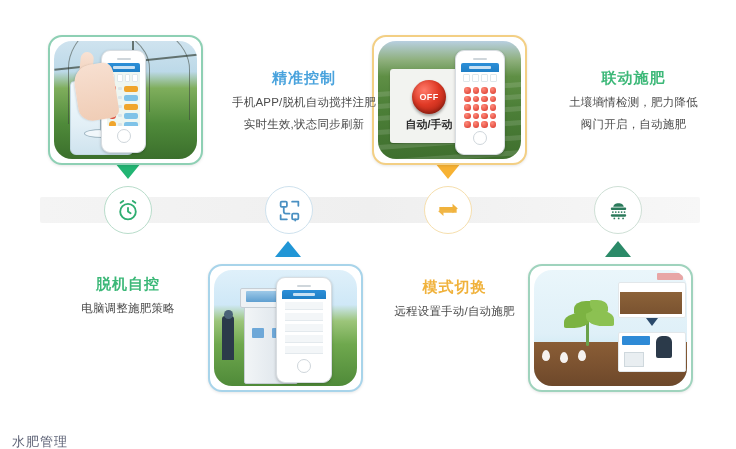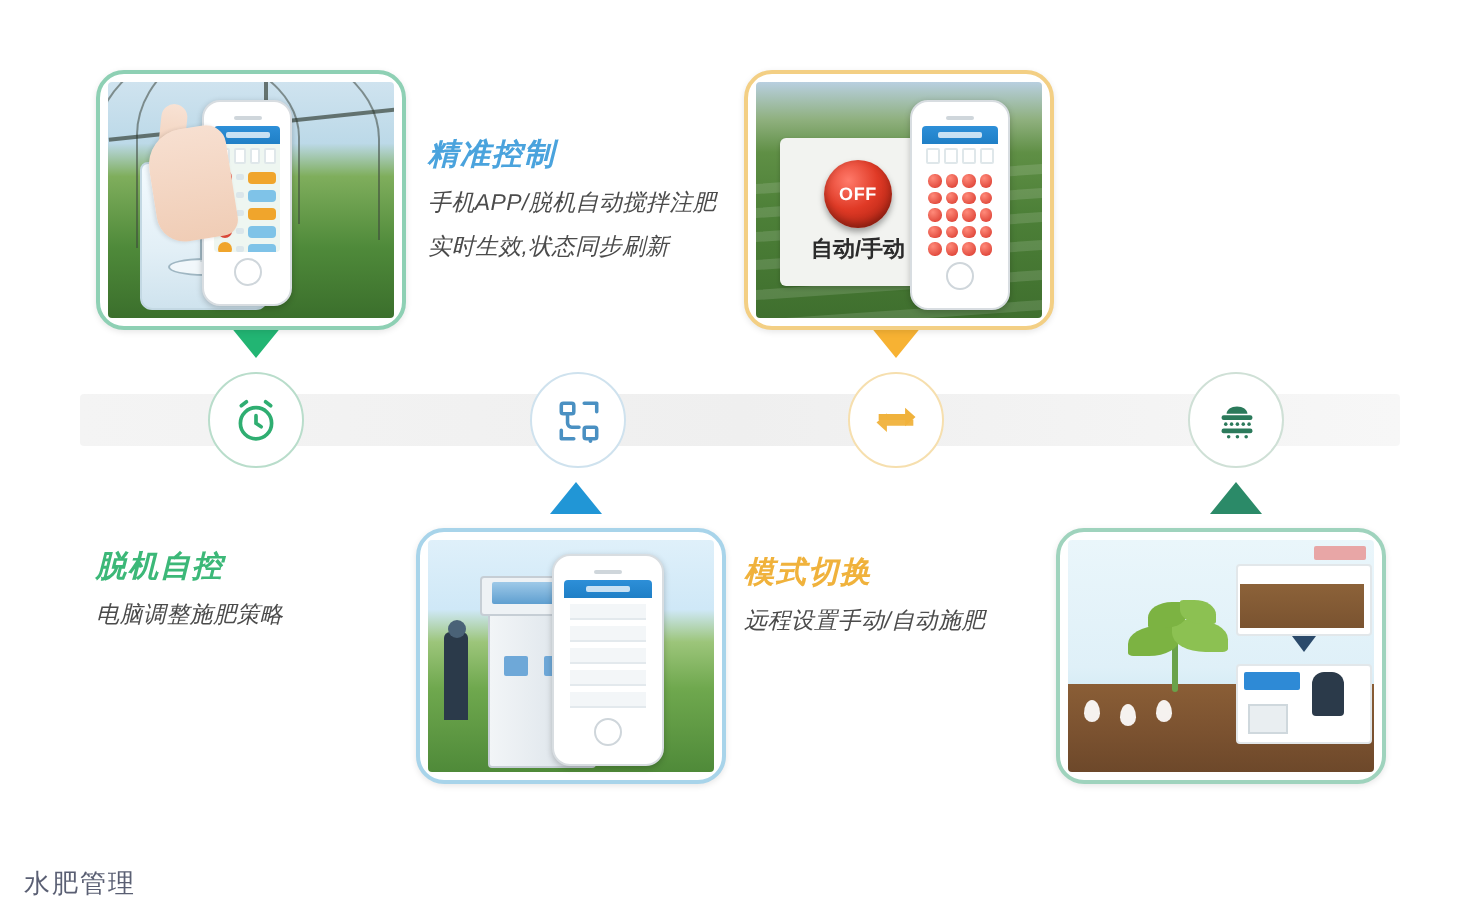--- a/index.html
+++ b/index.html
@@ -39,21 +39,21 @@
   .tri-b{left:435px;top:163px;border-top:16px solid #f7b233;}
   .tri-c{left:275px;top:241px;border-bottom:16px solid #2196d6;}
   .tri-d{left:605px;top:241px;border-bottom:16px solid #2b8a68;}
 
   
   .card{
     position:absolute;background:#ffffff;border-radius:14px;
     box-sizing:border-box;padding:4px;
     box-shadow:0 1px 3px rgba(0,0,0,.10);
   }
-  .card-inner{width:100%;height:100%;border-radius:2px;overflow:hidden;position:relative;}
+  .card-inner{width:100%;height:100%;border-radius:18px;overflow:hidden;position:relative;}
   .card-a{left:48px;top:35px;width:155px;height:130px;border:2px solid #8ed0b4;}
   .card-b{left:372px;top:35px;width:155px;height:130px;border:2px solid #f3cf84;}
   .card-c{left:208px;top:264px;width:155px;height:128px;border:2px solid #a8d4ea;}
   .card-d{left:528px;top:264px;width:165px;height:128px;border:2px solid #9fd3bd;}
 
   
   .gh{position:absolute;inset:0;
     background:
       linear-gradient(180deg,#cfe3ef 0%,#bcd9e8 26%,#7fae5c 40%,#4f8a3a 70%,#3b6f2c 100%);
   }
@@ -146,21 +146,21 @@
   .grid-valves{display:grid;grid-template-columns:repeat(4,1fr);gap:2px;padding:3px;}
   .valve{width:100%;aspect-ratio:1/1;border-radius:50%;background:radial-gradient(circle at 35% 30%,#ff8a7a,#d8362a);}
   .ph-form{padding:3px;display:flex;flex-direction:column;gap:3px;}
   .ph-field{height:7px;background:#f3f6f8;border-bottom:1px solid #e3e9ed;}
 
   .phone-a{left:101px;top:50px;width:45px;height:103px;}
   .phone-b{left:455px;top:50px;width:50px;height:105px;}
   .phone-c{left:276px;top:277px;width:56px;height:106px;}
 
   
-  .txt{position:absolute;text-align:left;font-style:italic;}
+  .txt{position:absolute;text-align:center;}
   .txt h3{margin:0 0 9px 0;font-size:15px;font-weight:bold;letter-spacing:1px;line-height:1;}
   .txt p{margin:0 0 5px 0;font-size:11.5px;color:#4b4b4b;line-height:1.45;letter-spacing:.2px;}
   .txt p:last-child{margin-bottom:0;}
   .h-blue{color:#4aa3dd;}
   .h-green{color:#3cb878;}
   .h-gold{color:#f0b23c;}
 
   .txt-precise{left:214px;top:70px;width:180px;}
   .txt-linked{left:536px;top:70px;width:195px;}
   .txt-offline{left:48px;top:276px;width:160px;}
@@ -404,20 +404,25 @@
       <div class="pnl-dev"></div>
     </div>
   </div>
 
   <div class="txt txt-precise">
     <h3 class="h-blue">精准控制</h3>
     <p>手机APP/脱机自动搅拌注肥</p>
     <p>实时生效,状态同步刷新</p>
   </div>
 
+  <div class="txt txt-linked">
+    <h3 class="h-green">联动施肥</h3>
+    <p>土壤墒情检测，肥力降低</p>
+    <p>阀门开启，自动施肥</p>
+  </div>
 
   <div class="txt txt-offline">
     <h3 class="h-green">脱机自控</h3>
     <p>电脑调整施肥策略</p>
   </div>
 
   <div class="txt txt-mode">
     <h3 class="h-gold">模式切换</h3>
     <p>远程设置手动/自动施肥</p>
   </div>

